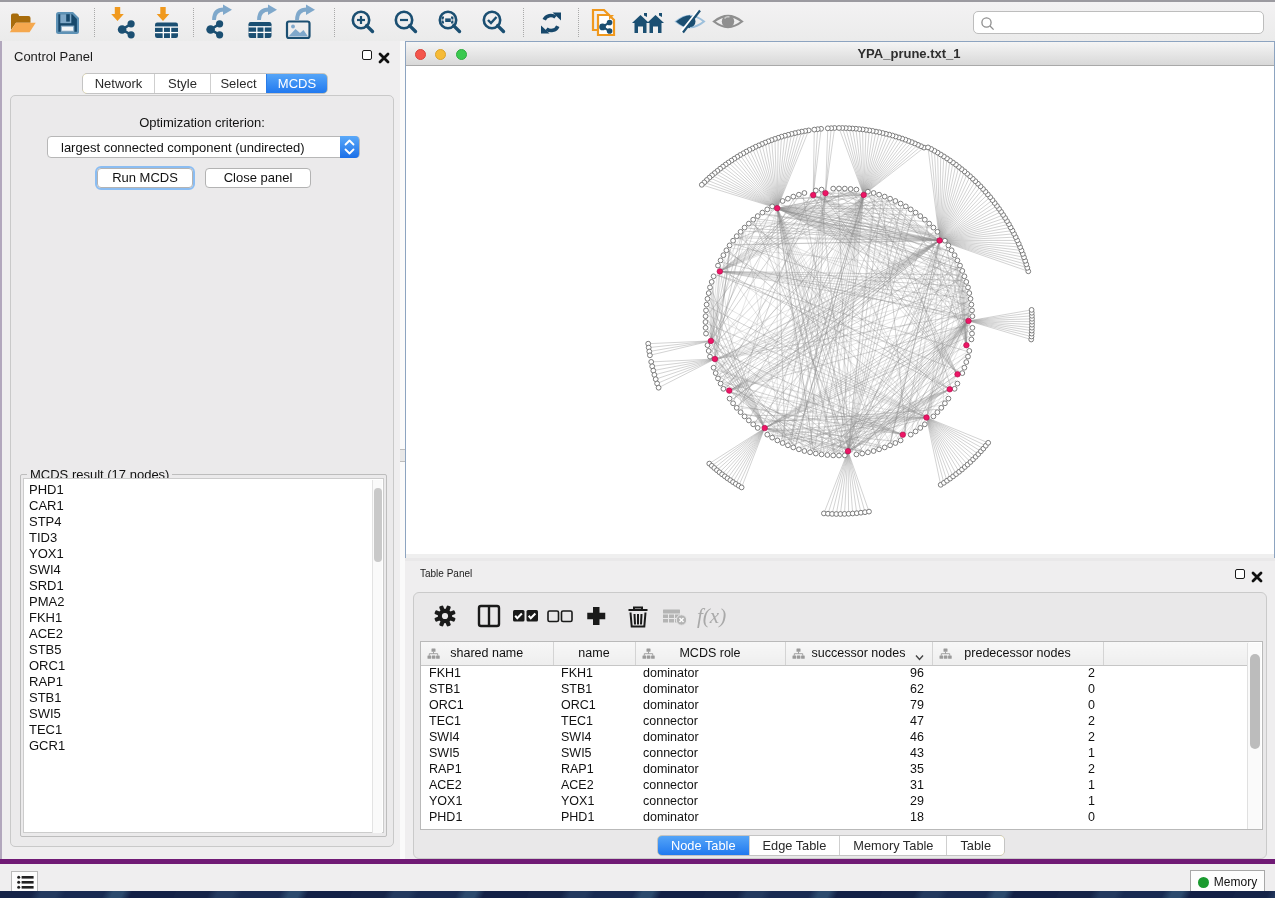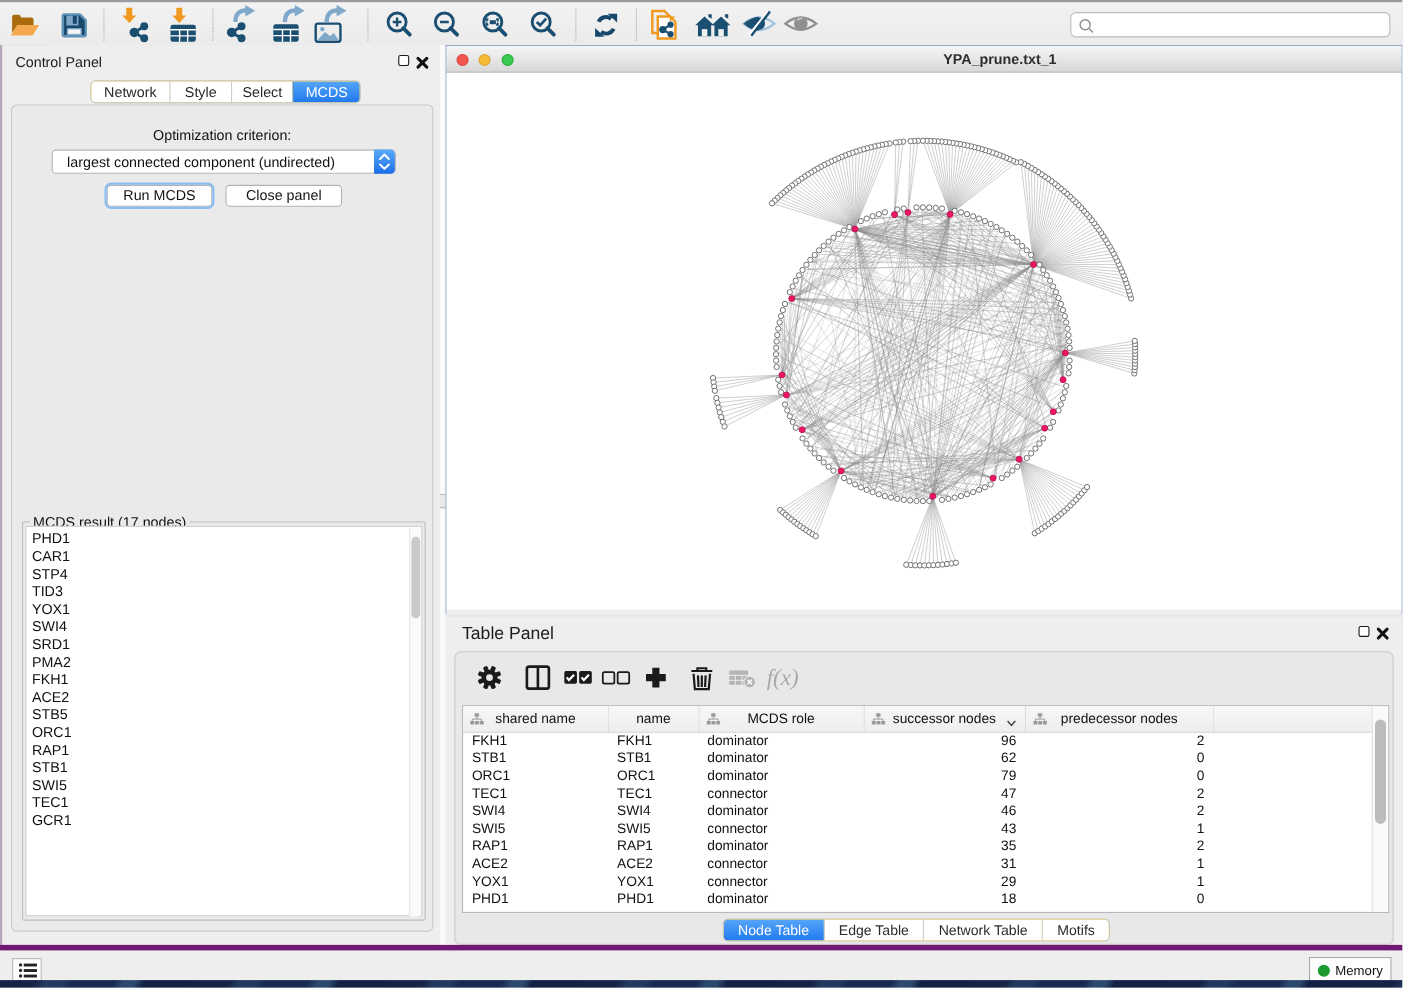--- a/index.html
+++ b/index.html
@@ -90,21 +90,21 @@
 #netbottom { position:absolute; left:0; top:512px; width:868px; height:4px; background:#efefef; }
 
 
 #vsplit { left:396px; top:41px; width:8px; height:818px; background:#fafafa; border-left:1px solid #e0e0e0; border-right:1px solid #e4e4e4; }
 #vknob { left:396px; top:449px; width:7px; height:13px; background:#e8e8e8; border:1px solid #bdbdbd; border-radius:2px; }
 #hsplit { left:405px; top:558px; width:870px; height:3px; background:#e9e8e9; }
 #hknob { left:836px; top:552px; width:9px; height:7px; background:#dcdcdc; border:1px solid #b0b0b0; border-radius:1px; }
 
 
 #tpanel { left:405px; top:561px; width:870px; height:298px; background:#efeeef; }
-#tpTitle { position:absolute; left:15px; top:7px; font-size:16px; color:#1b1b1b; }
+#tpTitle { position:absolute; left:15px; top:7px; font-size:10px; color:#1b1b1b; }
 #tpanel .winbtns { right:12px; top:8px; }
 #tbox { position:absolute; left:8px; top:31px; width:854px; height:267px;
   background:#e9e8e9; border:1px solid #cacaca; border-radius:6px; }
 #ticons { position:absolute; left:0; top:0; width:100%; height:48px; }
 #ticons svg { position:absolute; top:0; left:0; }
 #tableArea { position:absolute; left:6px; top:48px; width:843px; height:189px; background:#fff;
   border:1px solid #b9b9b9; }
 table.grid { border-collapse:collapse; width:828px; table-layout:fixed; }
 table.grid th { height:23px; background:linear-gradient(#f7f7f7,#eeeeee);
   border-right:1px solid #d4d4d4; border-bottom:1px solid #c6c6c6;
@@ -1409,22 +1409,22 @@
             </tr>
       </tbody>
         </table>
       <div id="tvTrack"></div>
         <div id="tvThumb"></div>
     </div>
   </div>
   <div class="seg" id="tTabs">
     <div class="s on">Node Table</div>
       <div class="s">Edge Table</div>
-      <div class="s">Network Table</div>
-      <div class="s">Motifs</div>
+      <div class="s">Memory Table</div>
+      <div class="s">Table</div>
   </div>
 </div>
 
 <div class="abs" id="statusbar">
   <div id="listBtn">
       <svg width="17" height="15" viewBox="0 0 17 15">
         <g fill="#222">
           <circle cx="1.7" cy="2.2" r="1.5"></circle>
           <circle cx="1.7" cy="7.2" r="1.5"></circle>
           <circle cx="1.7" cy="12.2" r="1.5"></circle>

